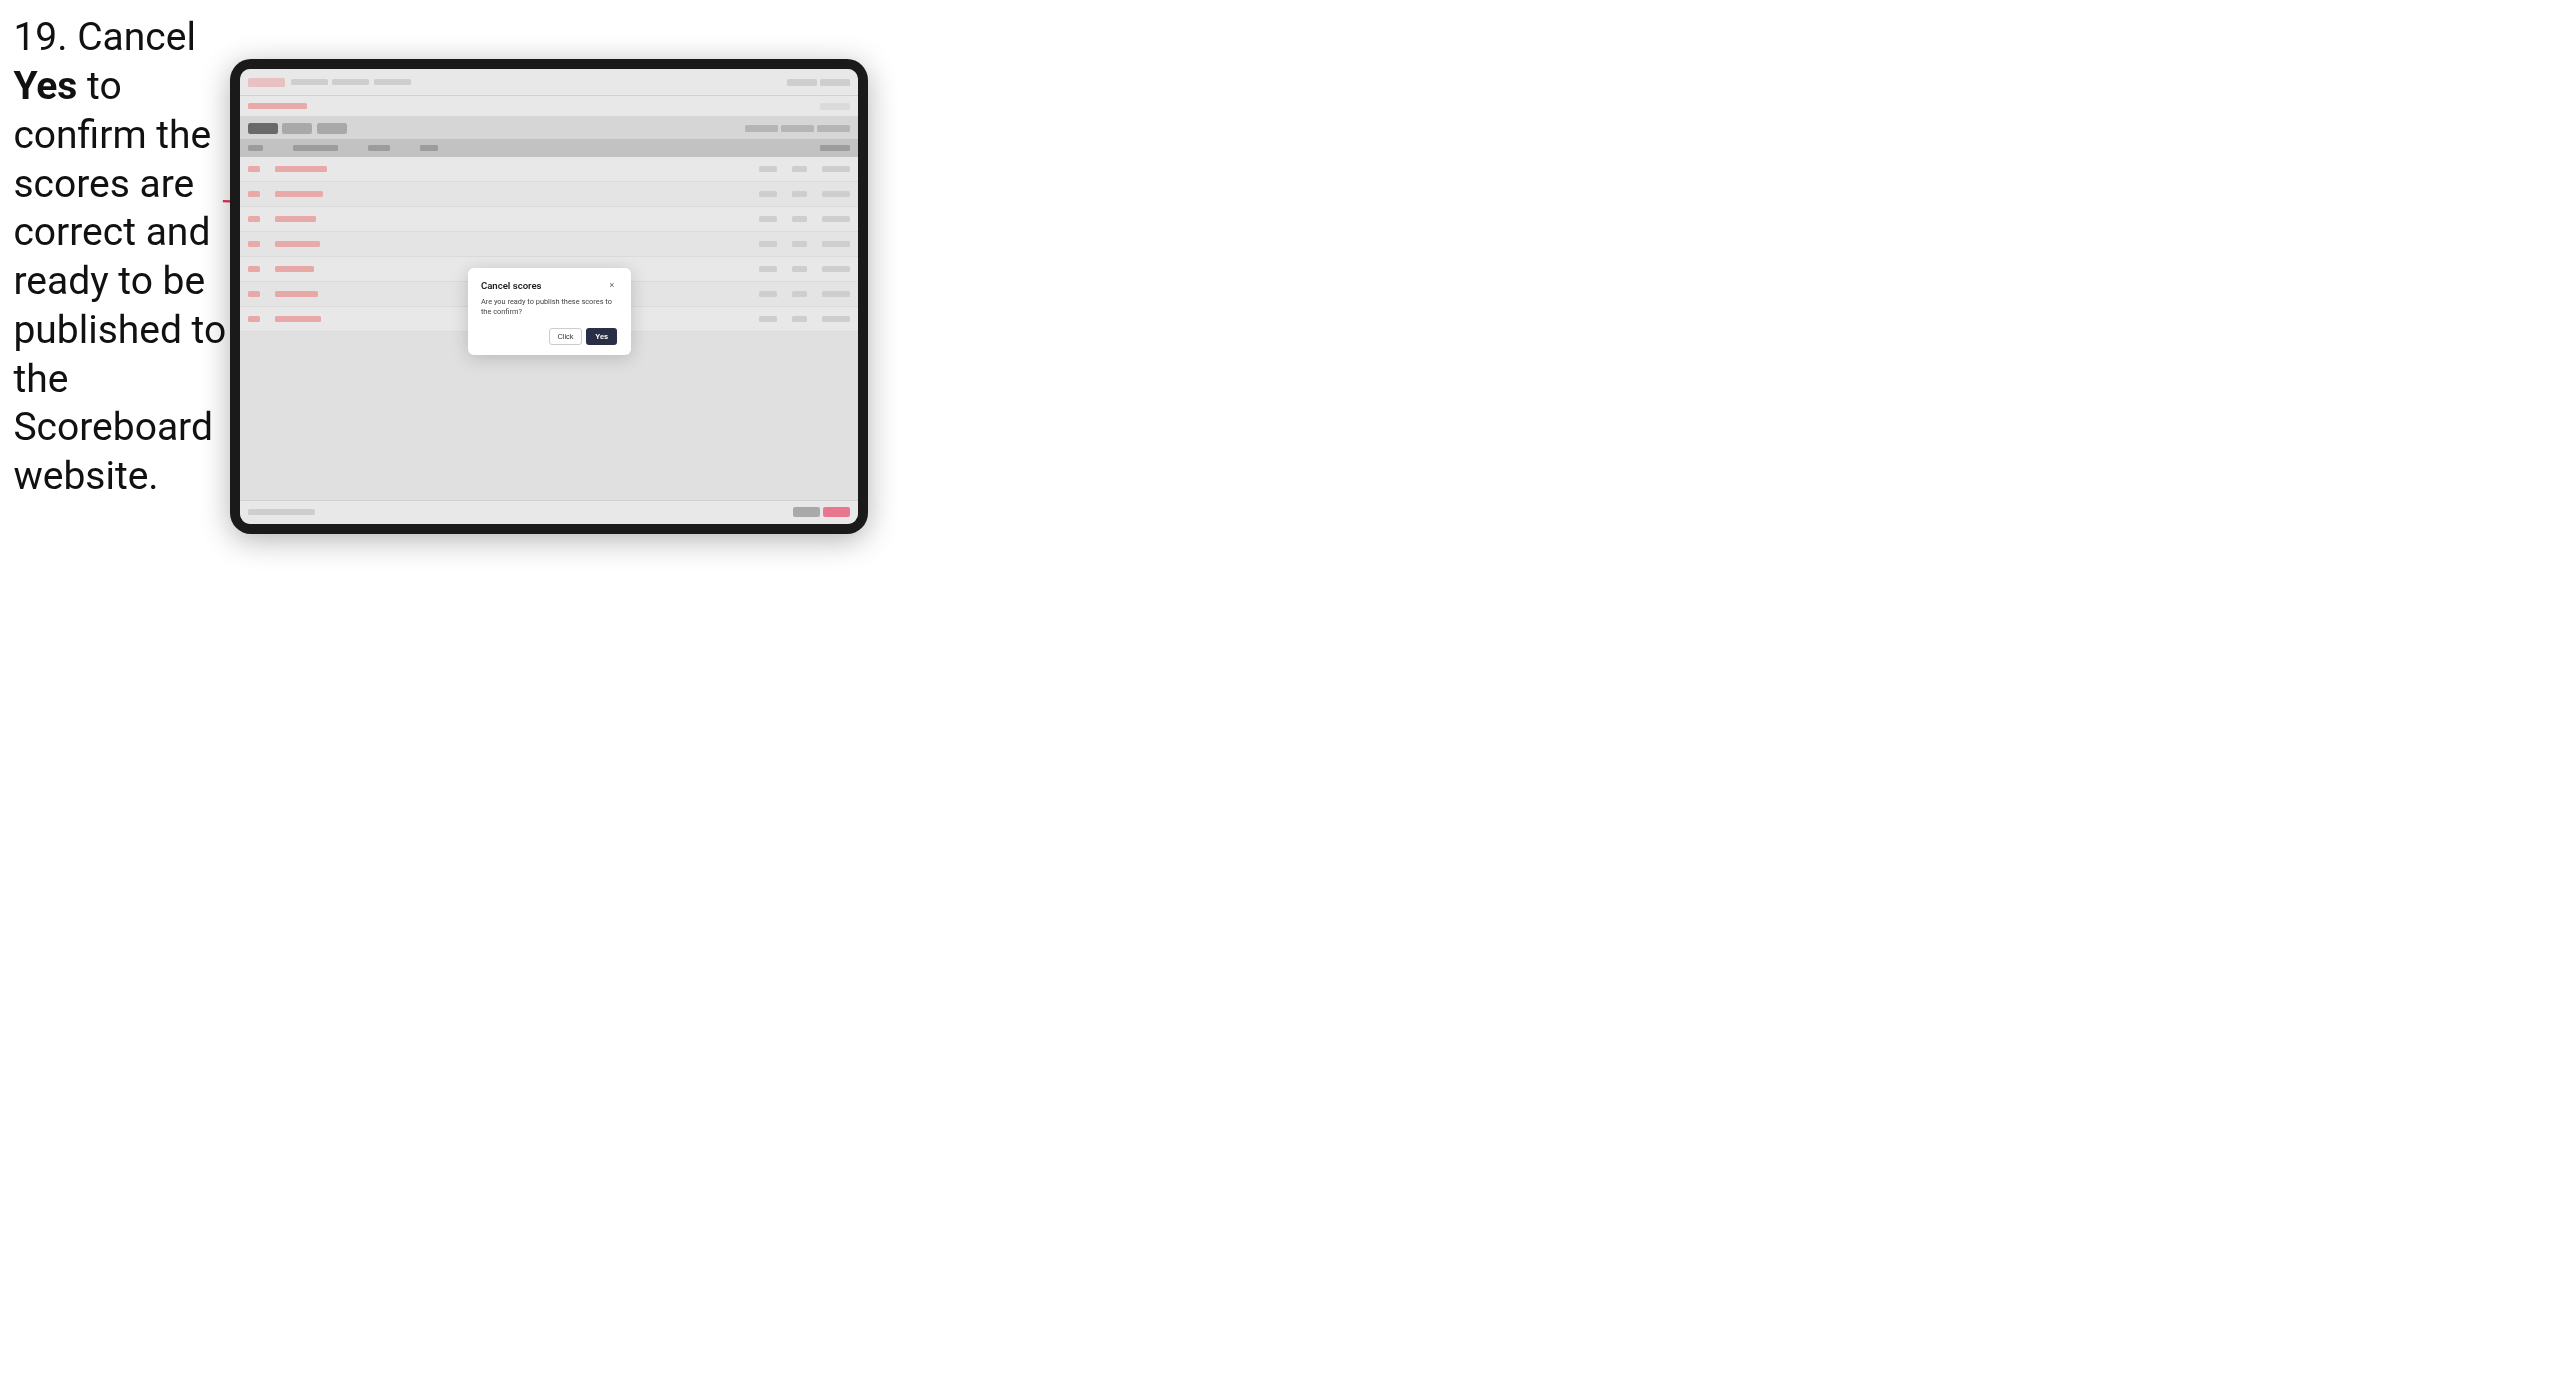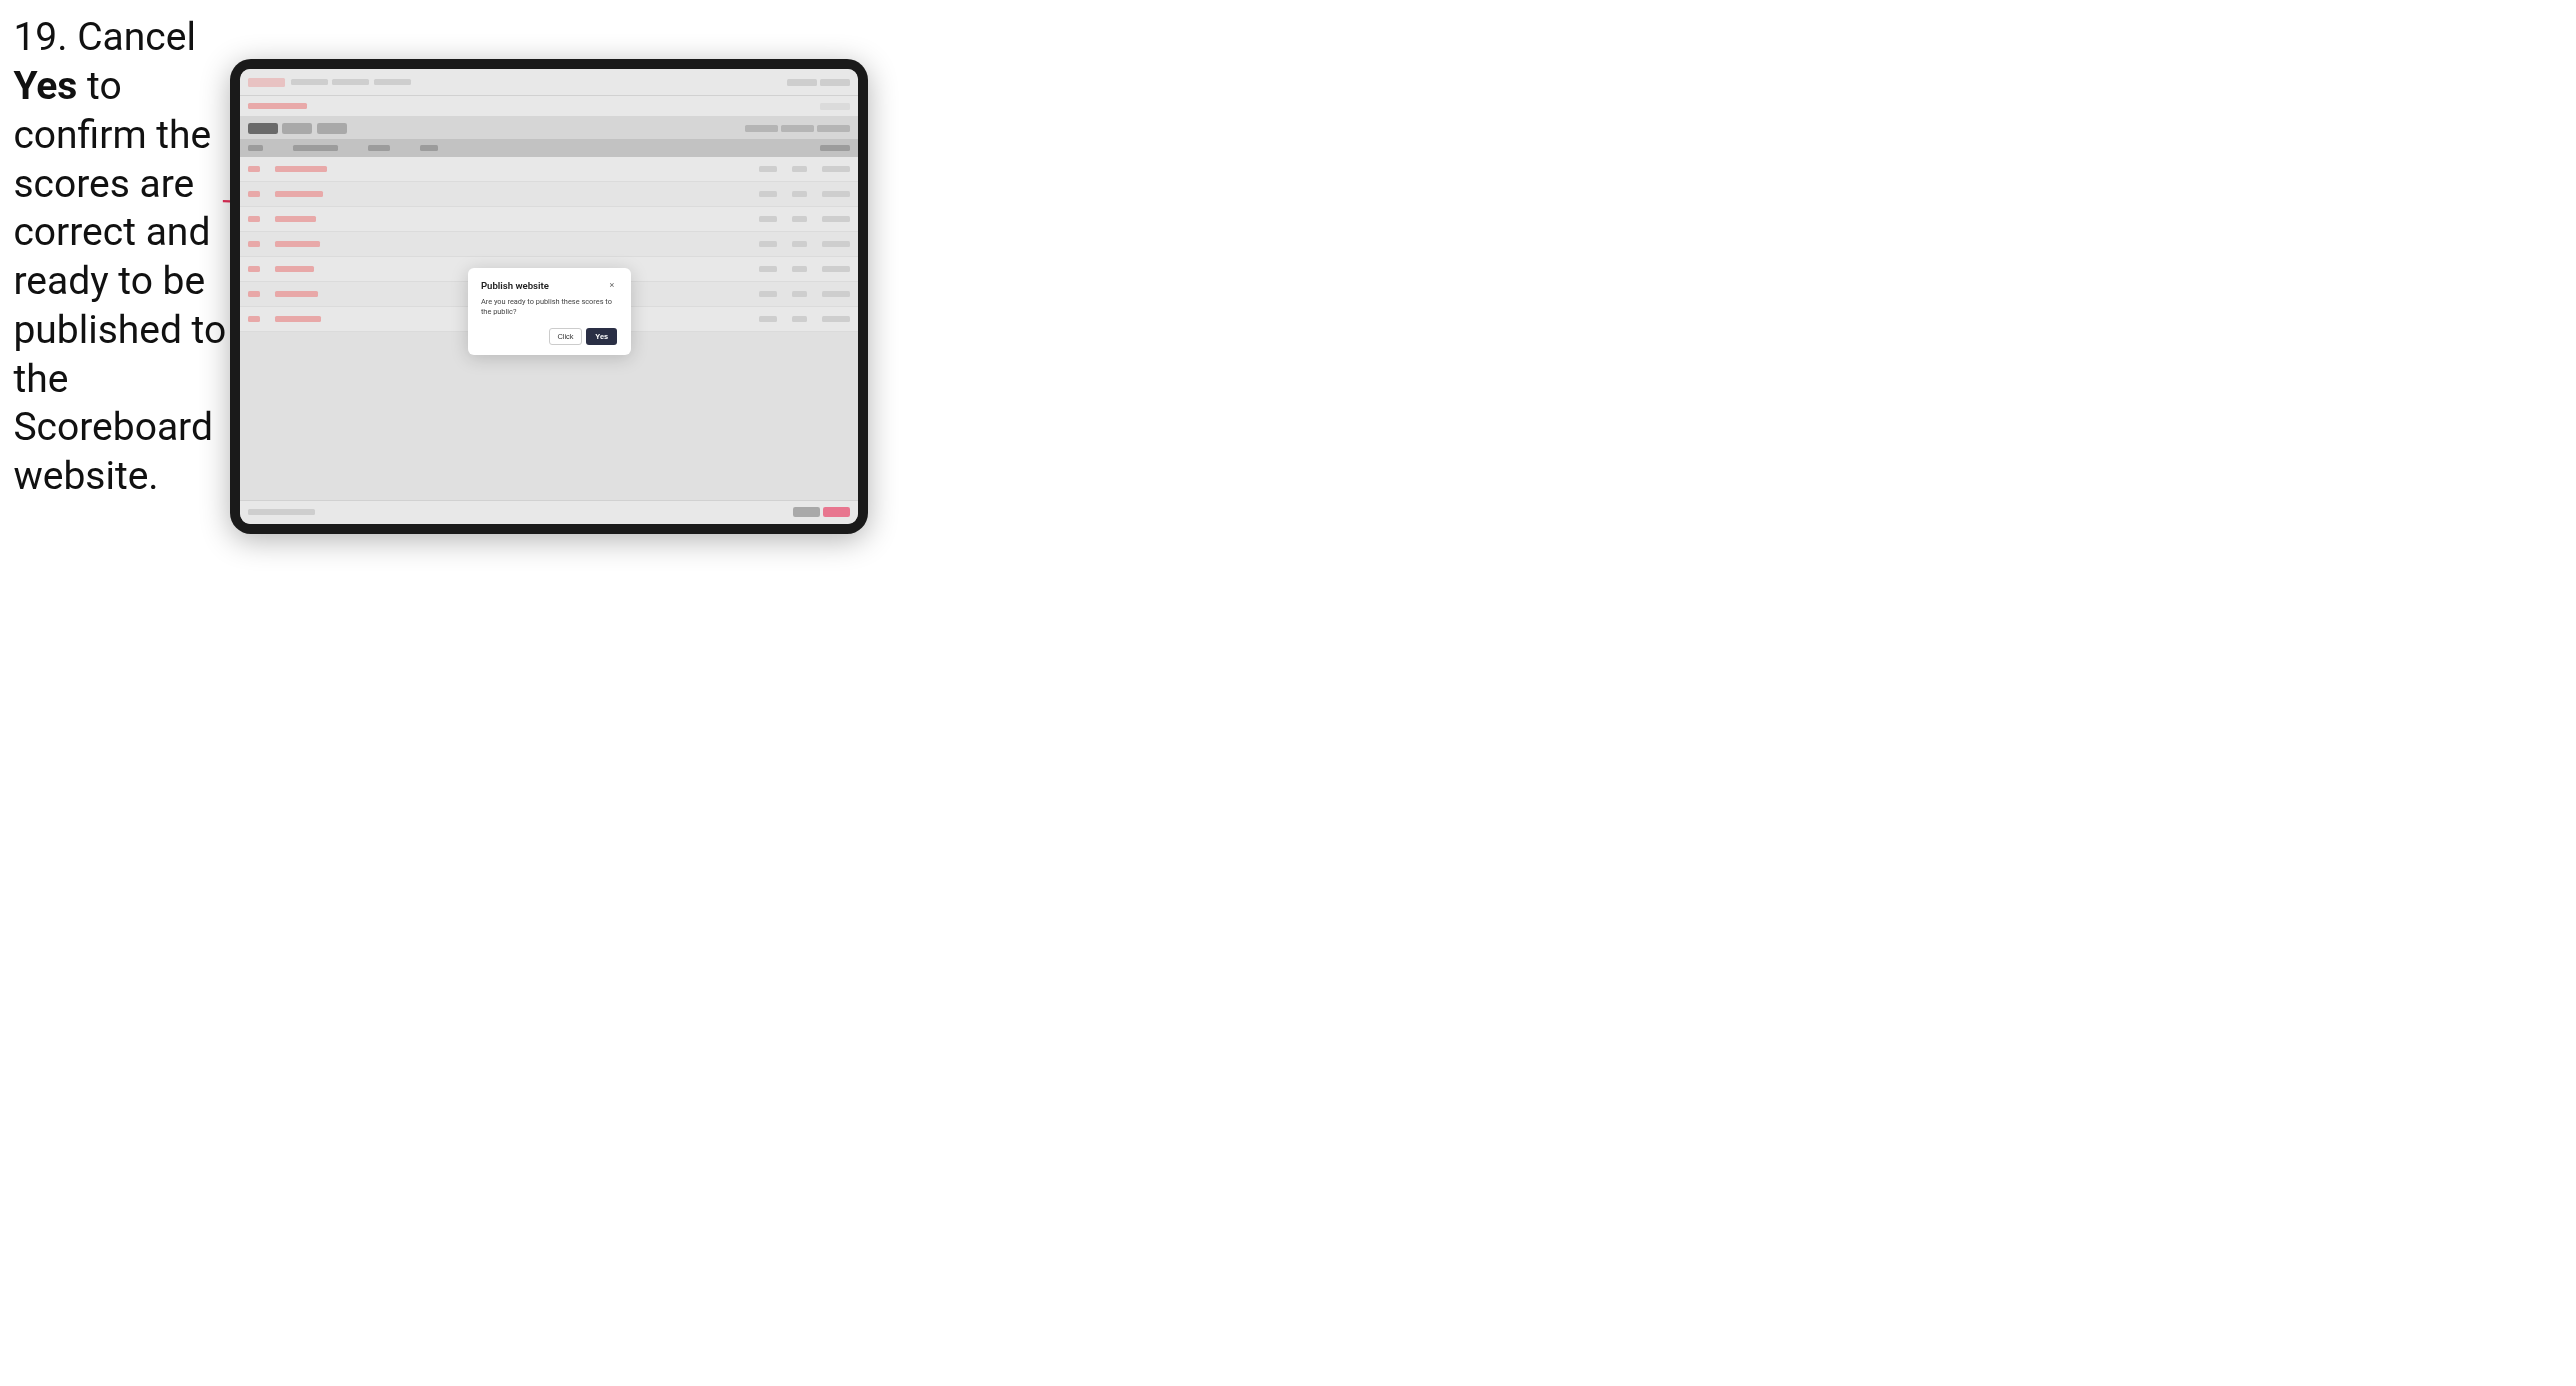--- a/index.html
+++ b/index.html
@@ -448,24 +448,24 @@
         <div class="app-footer-right">
           <div class="app-footer-btn gray"></div>
           <div class="app-footer-btn pink"></div>
         </div>
       </div>
     </div>
 
     <div class="dialog-overlay">
       <div class="dialog">
         <div class="dialog-header">
-          <span class="dialog-title">Publish website</span>
+          <span class="dialog-title">Cancel scores</span>
           <span class="dialog-close">×</span>
         </div>
-        <div class="dialog-body">Are you ready to publish these scores to the public?</div>
+        <div class="dialog-body">Are you ready to publish these scores to the confirm?</div>
         <div class="dialog-actions">
           <button class="btn-cancel">Click</button>
           <button class="btn-yes">Yes</button>
         </div>
       </div>
     </div>
 
   </div>
 </div>
 

